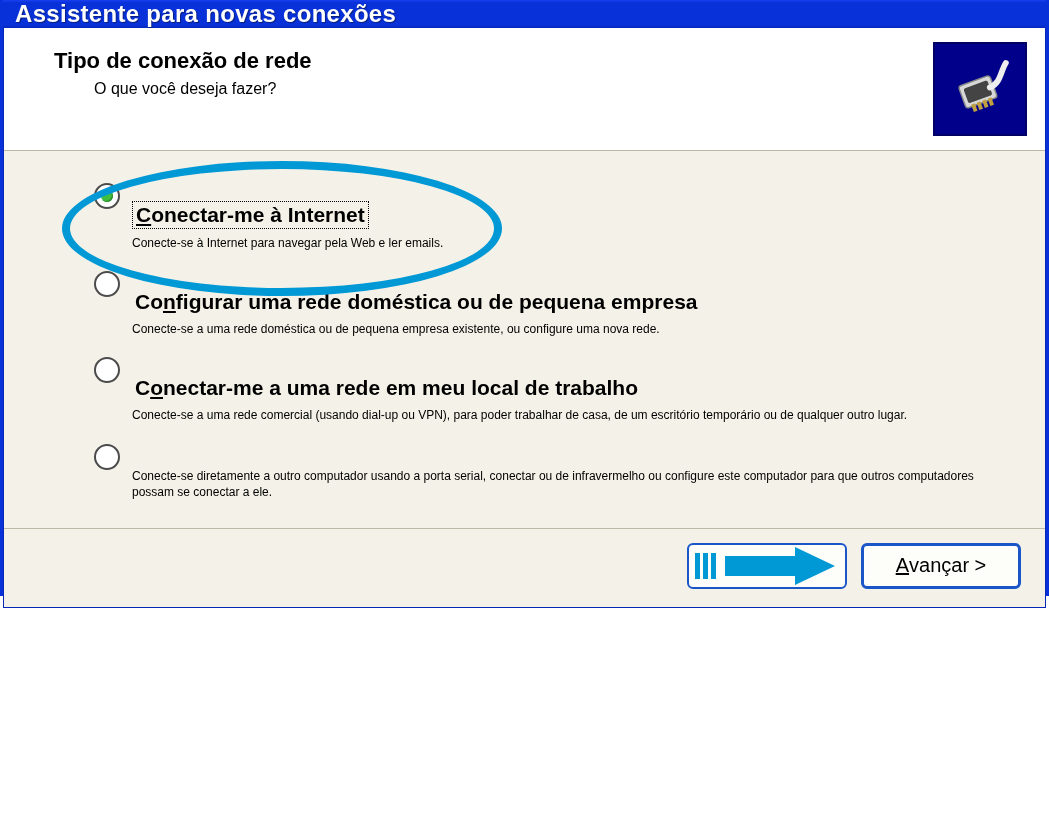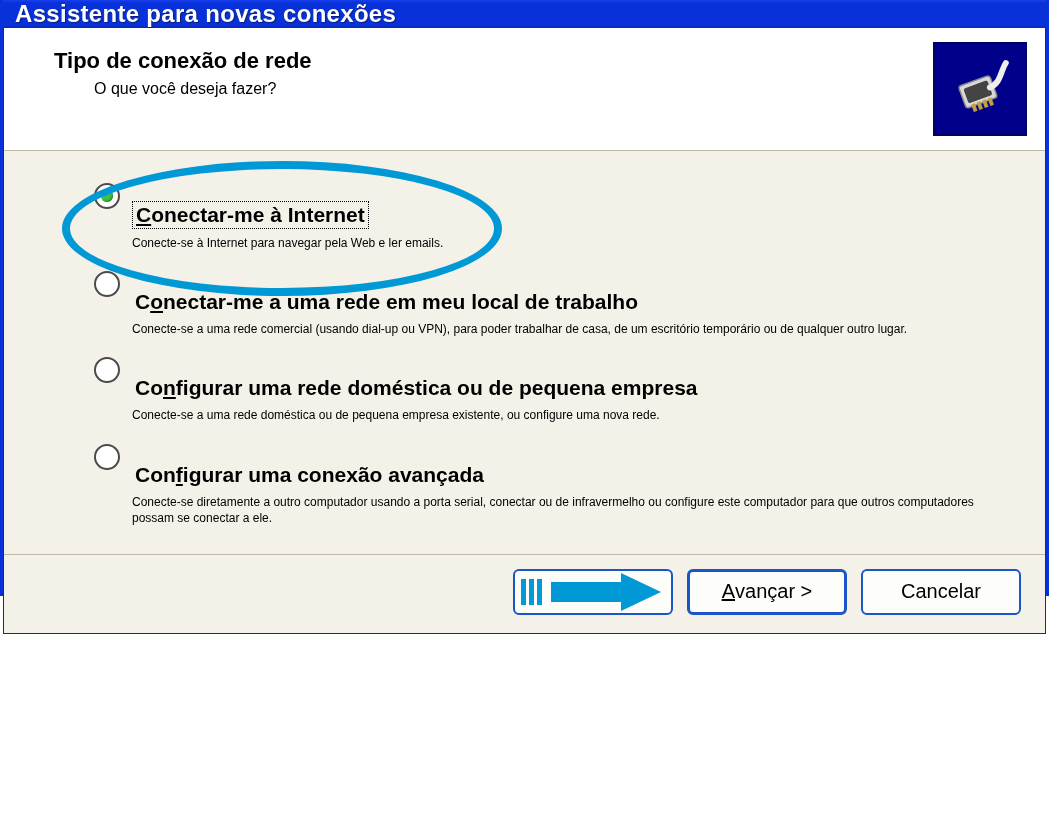--- a/index.html
+++ b/index.html
@@ -177,37 +177,36 @@
         <div class="radio-col"><span class="radio checked"></span></div>
         <div class="opt-text">
           <span class="opt-title focused"><span></span><span class="ul">C</span><span>onectar-me à Internet</span></span>
           <div class="opt-desc">Conecte-se à Internet para navegar pela Web e ler emails.</div>
         </div>
       </div>
 
       <div class="option">
         <div class="radio-col"><span class="radio"></span></div>
         <div class="opt-text">
+          <span class="opt-title"><span>Co</span><span class="ul">n</span><span>figurar uma rede doméstica ou de pequena empresa</span></span>
+          <div class="opt-desc">Conecte-se a uma rede doméstica ou de pequena empresa existente, ou configure uma nova rede.</div>
+        </div>
+      </div>
+
+      <div class="option">
+        <div class="radio-col"><span class="radio"></span></div>
+        <div class="opt-text">
           <span class="opt-title"><span>C</span><span class="ul">o</span><span>nectar-me a uma rede em meu local de trabalho</span></span>
           <div class="opt-desc">Conecte-se a uma rede comercial (usando dial-up ou VPN), para poder trabalhar de casa, de um escritório temporário ou de qualquer outro lugar.</div>
         </div>
       </div>
 
       <div class="option">
         <div class="radio-col"><span class="radio"></span></div>
         <div class="opt-text">
-          <span class="opt-title"><span>Co</span><span class="ul">n</span><span>figurar uma rede doméstica ou de pequena empresa</span></span>
-          <div class="opt-desc">Conecte-se a uma rede doméstica ou de pequena empresa existente, ou configure uma nova rede.</div>
-        </div>
-      </div>
-
-      <div class="option">
-        <div class="radio-col"><span class="radio"></span></div>
-        <div class="opt-text">
-          <span class="opt-title"><span>Con</span><span class="ul">f</span><span>igurar uma conexão avançada</span></span>
           <div class="opt-desc">Conecte-se diretamente a outro computador usando a porta serial, conectar ou de infravermelho ou configure este computador para que outros computadores possam se conectar a ele.</div>
         </div>
       </div>
     </div>
 
     <div class="footer">
       <button class="btn back">
         <span style="display:inline-flex;align-items:center;">
           <svg width="22" height="30" viewBox="0 0 22 30">
               <rect x="0" y="2" width="5" height="26" fill="#0099d6"></rect>
@@ -218,17 +217,16 @@
         <span class="arrow-annot">
           <svg viewBox="0 0 110 38">
               <polygon points="0,9 70,9 70,0 110,19 70,38 70,29 0,29" fill="#0099d6"></polygon>
             </svg>
         </span>
       </button>
       <button class="btn default">
         <span class="ul">A</span>
           <span>vançar &gt;</span>
       </button>
-      <button class="btn">Cancelar</button>
     </div>
 
   </div>
 </div>
 
 </body></html>

